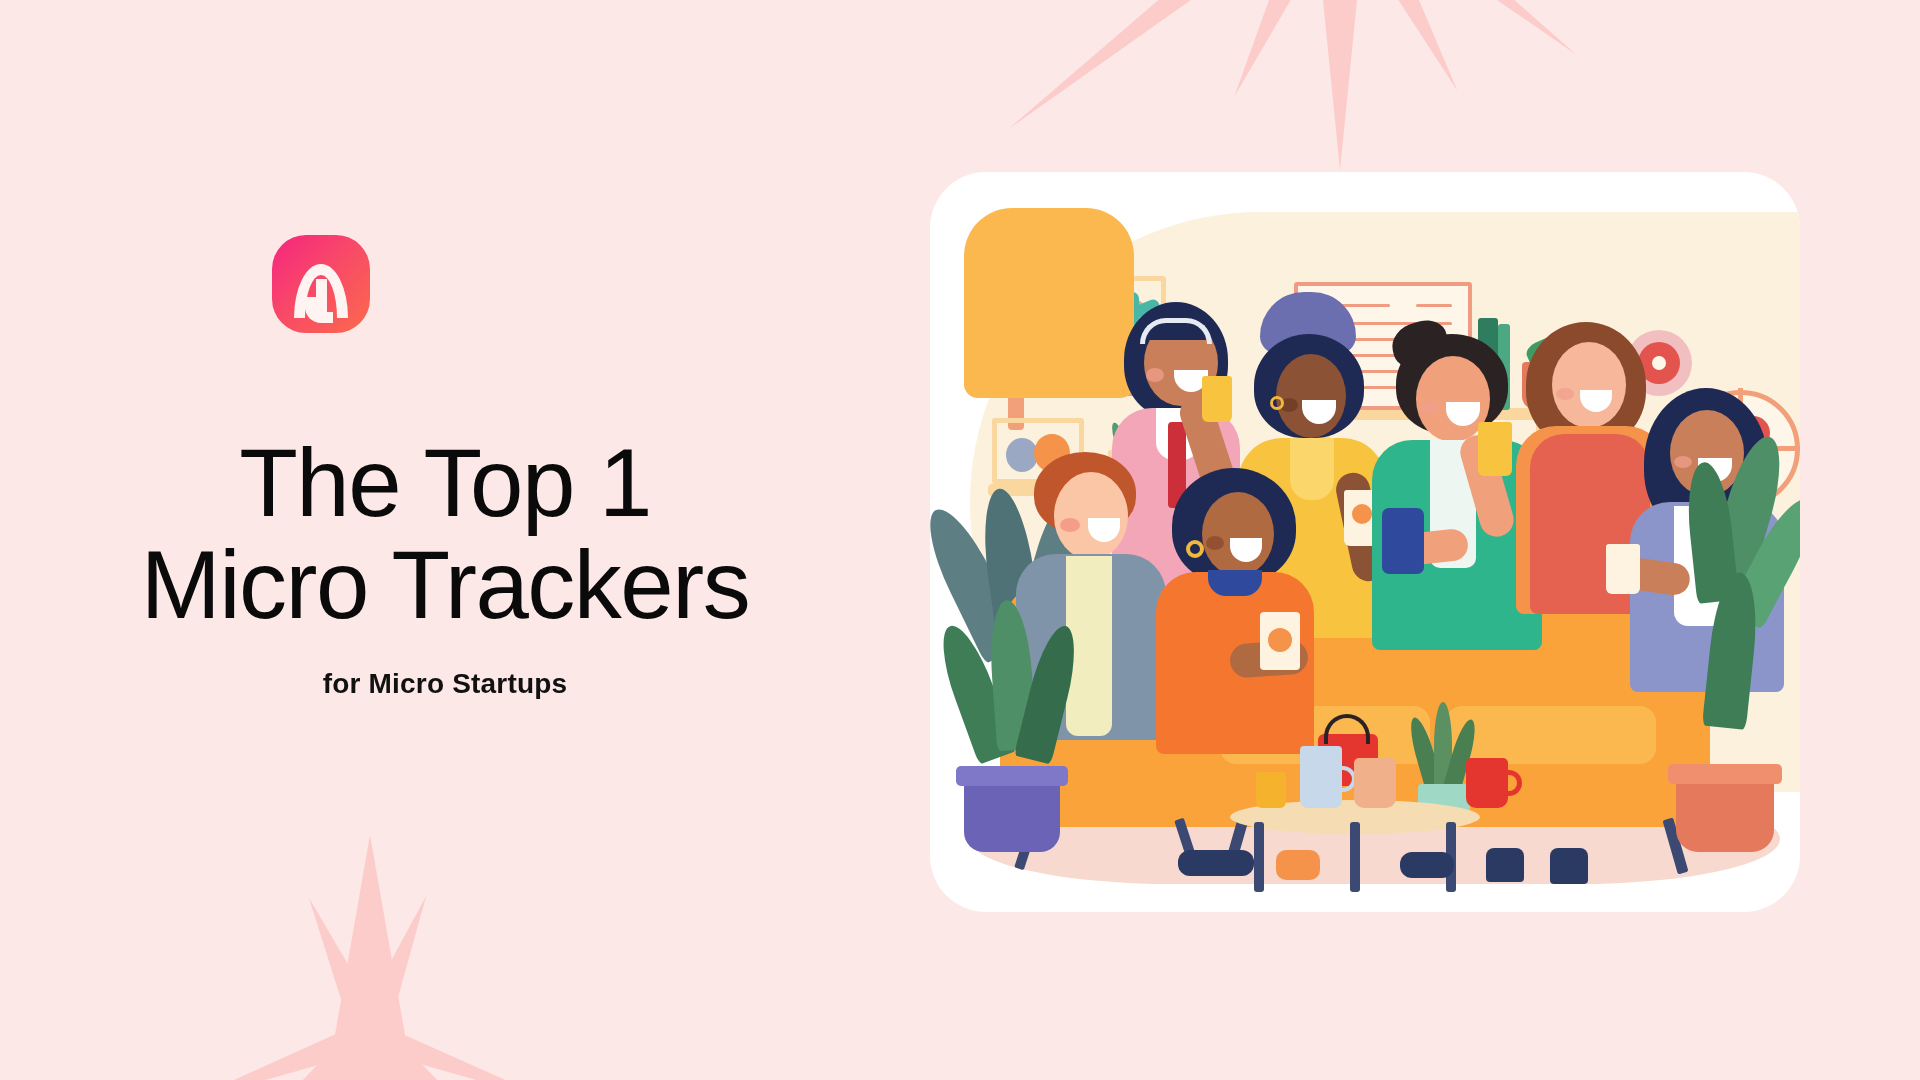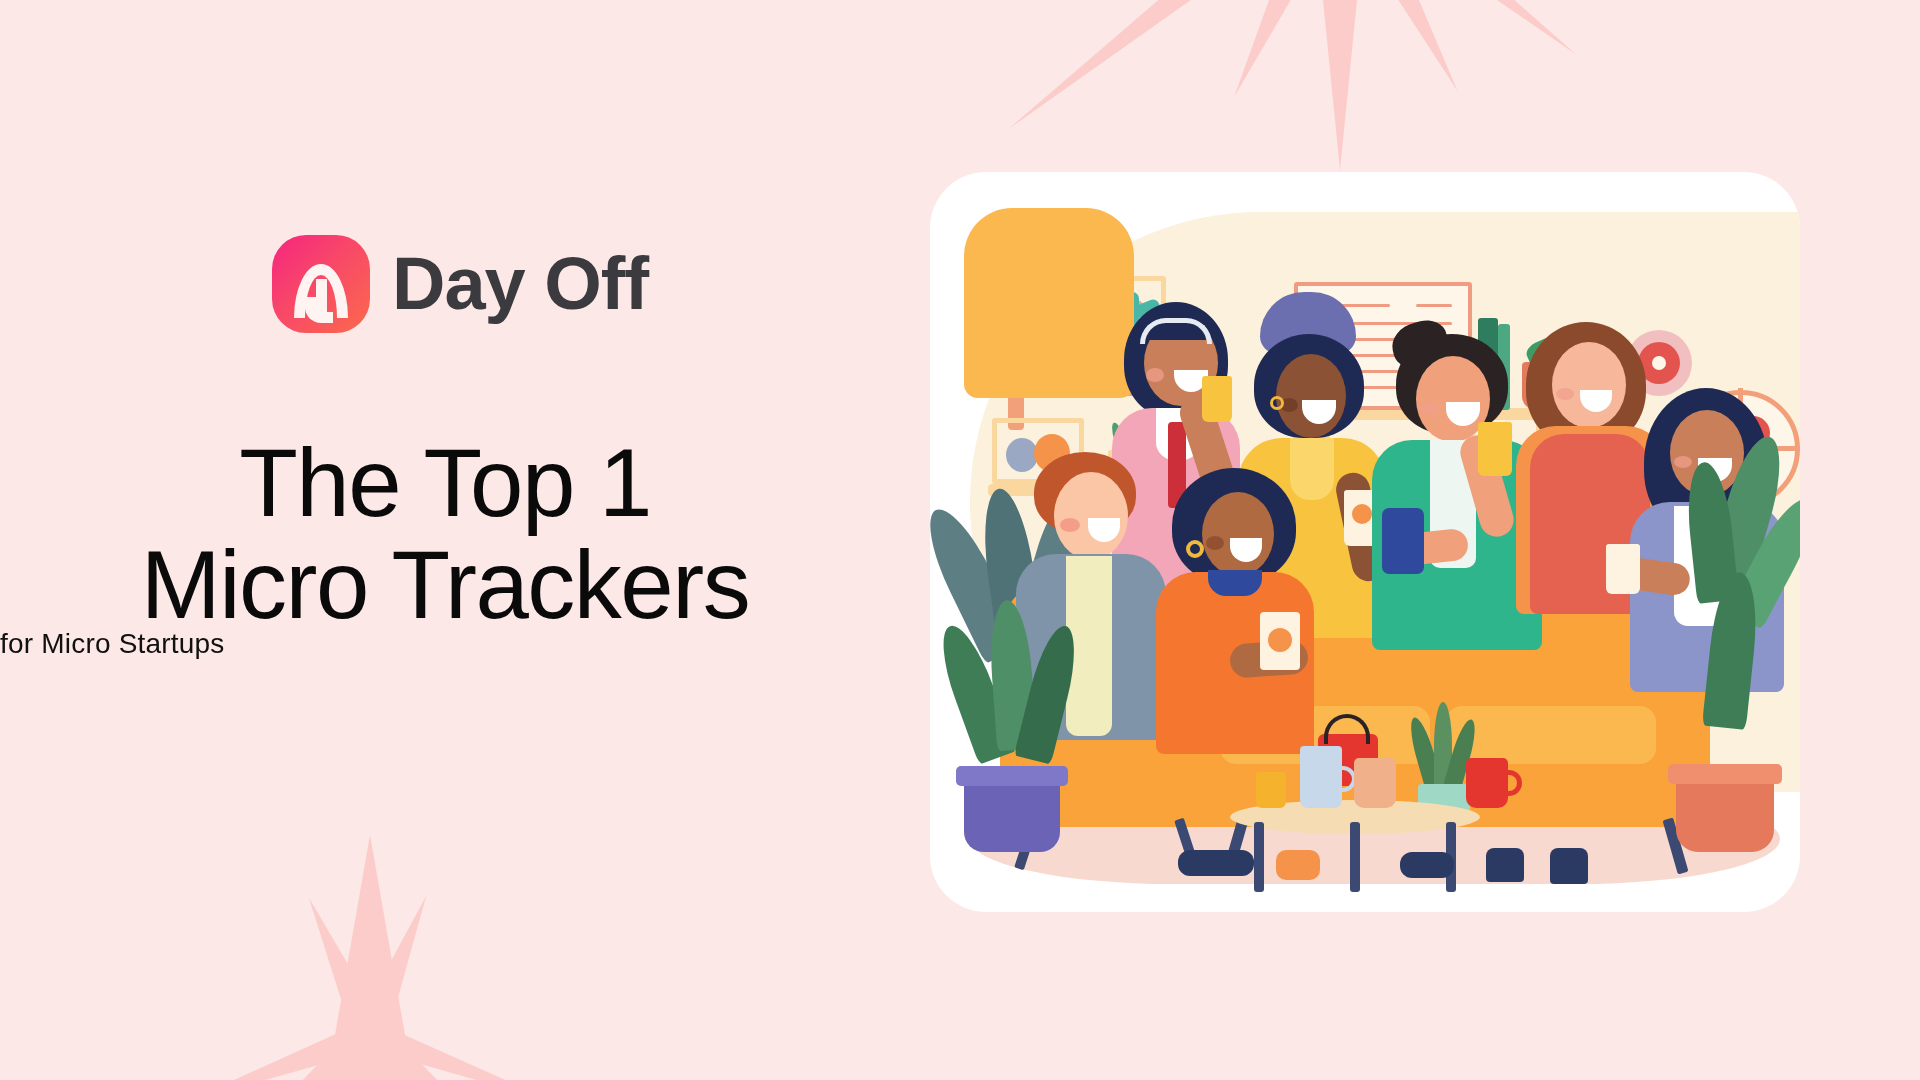--- a/index.html
+++ b/index.html
@@ -62,23 +62,23 @@
 
   .headline {
     position:absolute; left:0; top:432px; width:890px;
     text-align:center;
   }
   .headline .l1, .headline .l2 {
     font-size:96px; font-weight:300; color:#0a0a0a;
     line-height:1.06; letter-spacing:-1.5px; white-space:nowrap;
   }
   .subtitle {
-    position:absolute; left:0; top:628px; width:890px;
-    text-align:left;
-    font-size:28px; font-weight:400; color:#111; letter-spacing:0.2px;
+    position:absolute; left:0; top:668px; width:890px;
+    text-align:center;
+    font-size:28px; font-weight:700; color:#111; letter-spacing:0.2px;
   }
 
   
   .card {
     position:absolute; left:930px; top:172px;
     width:870px; height:740px;
     background:#ffffff; border-radius:56px;
     overflow:hidden;
   }
   .scene {
@@ -178,21 +178,20 @@
   </div>
 
 <div class="left-col">
 
   <div class="brand">
     <div class="brand-mark">
       <div class="arc"></div>
       <div class="stem"></div>
       <div class="hook"></div>
     </div>
-    <div class="brand-name">Day Off</div>
   </div>
 
   <div class="headline">
     <div class="l1">The Top 1</div>
     <div class="l2">Micro Trackers</div>
   </div>
 
   <div class="subtitle">for Micro Startups</div>
 </div>
 

